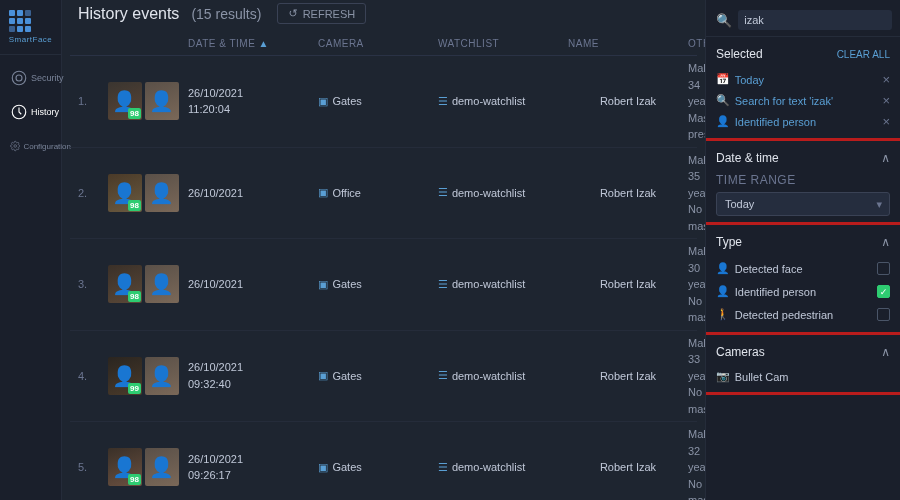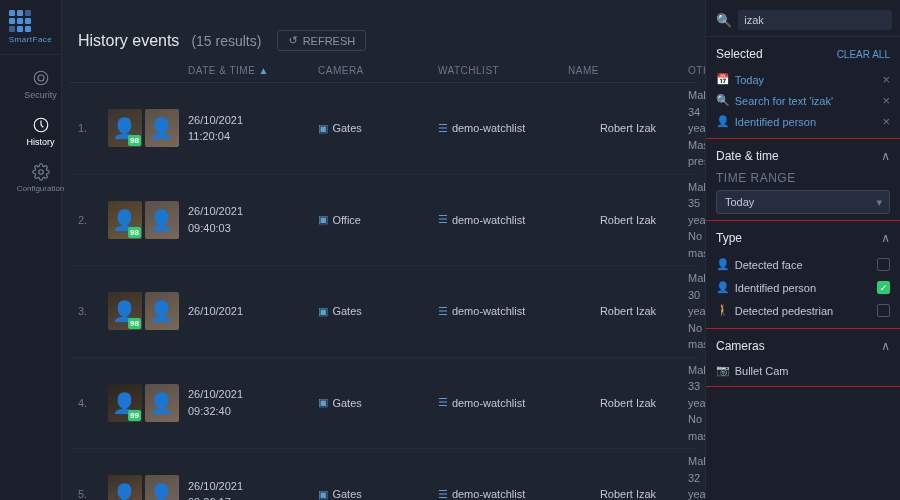--- a/index.html
+++ b/index.html
@@ -42,21 +42,20 @@
     }
     .logo-dot {
       width: 6px; height: 6px;
       border-radius: 1px;
       background: #4a90d9;
     }
     .logo-dot.dim { background: #3a6090; }
     .sidebar-item {
       width: 100%;
       display: flex;
-      flex-direction: column;
       align-items: center;
       padding: 8px 0;
       cursor: pointer;
       color: #7a8499;
       font-size: 9px;
       gap: 3px;
       margin-left: 20px;
     }
     .sidebar-item.active { color: #fff; }
     .sidebar-item svg { width: 18px; height: 18px; }
@@ -64,21 +63,21 @@
     
     .main-content {
       flex: 1;
       display: flex;
       flex-direction: column;
       overflow: hidden;
     }
 
     
     .header {
-      padding: 30px 16px 8px;
+      padding: 3px 16px 8px;
       display: flex;
       align-items: center;
       gap: 12px;
       background: #1e2530;
     }
     .header-title {
       font-size: 16px;
       font-weight: 500;
       color: #e0e4ec;
     }
@@ -207,21 +206,21 @@
       color: #c0c8d8;
       font-size: 11px;
       padding: 4px 6px;
       border-radius: 3px;
       outline: none;
     }
     .search-icon { color: #6b7590; font-size: 13px; }
 
     .panel-section {
       padding: 10px 10px 6px;
-      border-bottom: 1px solid #b91c1c;
+      border-bottom: 3px solid #b91c1c;
     }
     .panel-section-header {
       display: flex;
       justify-content: space-between;
       align-items: center;
       margin-bottom: 8px;
     }
     .panel-section-title {
       font-size: 12px;
       color: #e0e4ec;
@@ -432,21 +431,20 @@
         <div class="face-img" style="background: linear-gradient(160deg,#4a3a28,#6a5a40)">
           <span class="face-silhouette">👤</span>
           <span class="face-badge green" style="background:#2ecc71">98</span>
         </div>
         <div class="face-img" style="background:linear-gradient(160deg,#5a5048,#7a6858)">
           <span class="face-silhouette">👤</span>
         </div>
       </div>
       <div class="col-datetime">
         <div>26/10/2021</div>
-        <div>09:40:03</div>
       </div>
       <div class="col-camera">
         <span class="cam-icon">▣</span>
         <span>Office</span>
       </div>
       <div class="col-watchlist">
         <span class="wl-icon">☰</span>
         <span>demo-watchlist</span>
       </div>
       <div class="col-name">Robert Izak</div>

